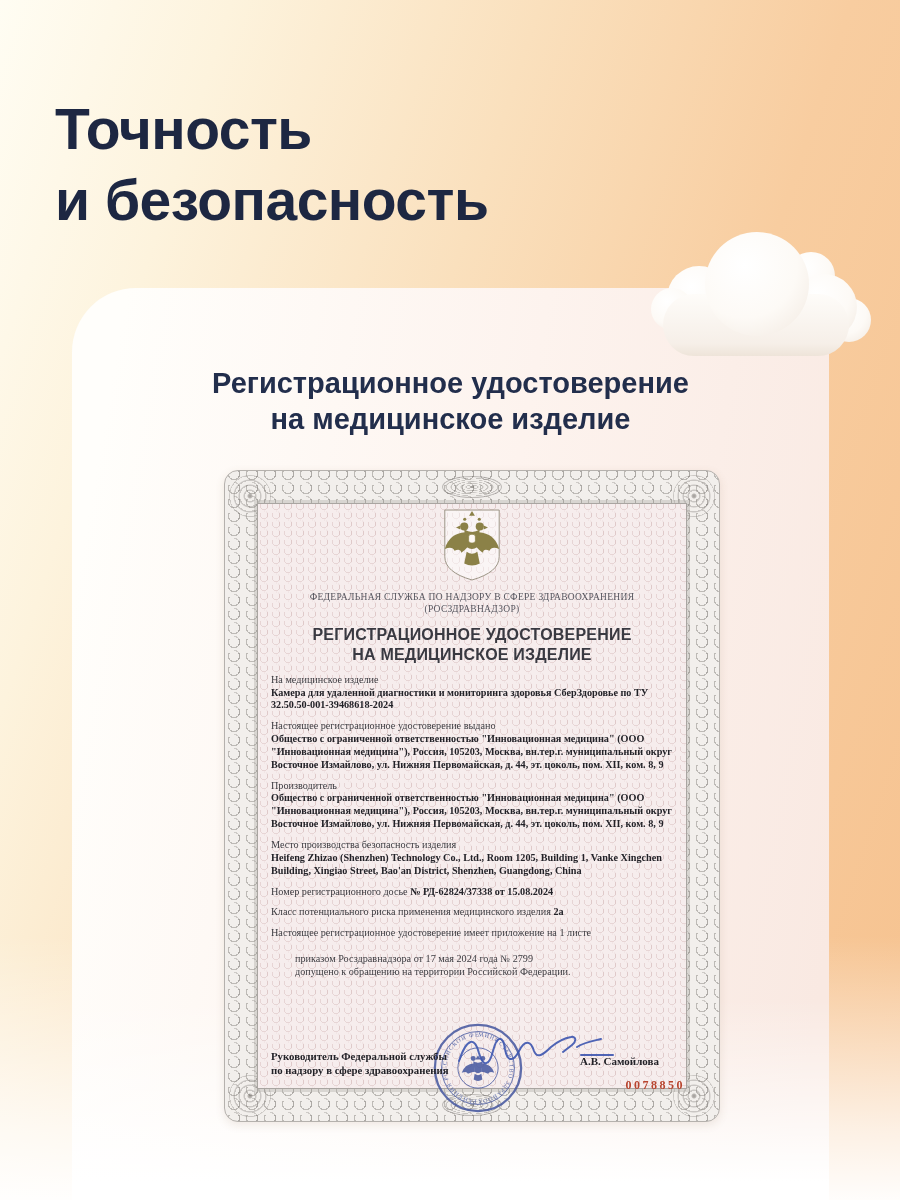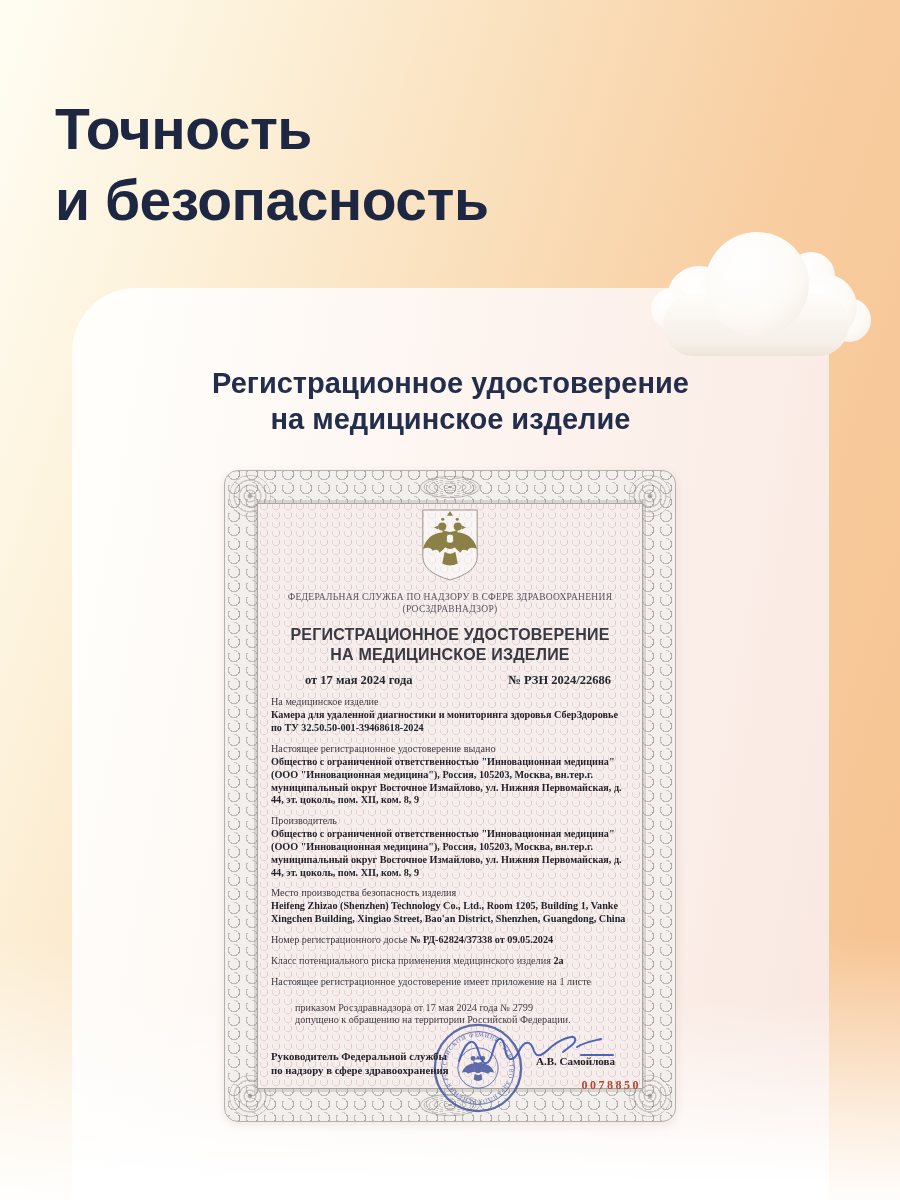--- a/index.html
+++ b/index.html
@@ -48,21 +48,21 @@
     background:linear-gradient(to bottom,#fefcf9 0%,#f6efe8 80%,#eee4d9 100%);
   }
   
   .subtitle{
     position:absolute;left:72px;top:366px;width:757px;z-index:3;
     text-align:center;font-size:29px;font-weight:700;line-height:1.24;
     color:#222e4c;
   }
   
   .certificate{
-    position:absolute;left:224px;top:470px;width:452px;height:652px;z-index:4;
+    position:absolute;left:224px;top:470px;width:496px;height:652px;z-index:4;
     border-radius:14px;border:1px solid #b5b1ad;box-sizing:border-box;
     background-color:#f2efec;
     background-image:
       radial-gradient(circle at 9px 3px,rgba(255,255,255,0) 0 5px,rgba(146,142,138,.55) 5px 6.2px,rgba(255,255,255,0) 6.2px),
       radial-gradient(circle at 0px 10px,rgba(255,255,255,0) 0 5px,rgba(146,142,138,.38) 5px 6.2px,rgba(255,255,255,0) 6.2px);
     background-size:18px 14px;
     background-position:0 0,9px 7px;
     box-shadow:0 3px 10px rgba(120,90,60,.12);
   }
   .cert-corner{
@@ -181,24 +181,20 @@
           <path d="M29.5 46 Q35 50 40.5 46 L43 58 Q35 62 27 58 Z"></path>
         </g>
         <rect x="31.5" y="28" width="7" height="9" rx="2.5" fill="#fdf8f4" stroke="#8b8147" stroke-width=".8"></rect>
       </svg>
     </div>
 
     <div class="agency"><span>ФЕДЕРАЛЬНАЯ СЛУЖБА ПО НАДЗОРУ В СФЕРЕ ЗДРАВООХРАНЕНИЯ</span><br><span>(РОСЗДРАВНАДЗОР)</span></div>
 
     <div class="doc-title"><span>РЕГИСТРАЦИОННОЕ УДОСТОВЕРЕНИЕ</span><br><span>НА МЕДИЦИНСКОЕ ИЗДЕЛИЕ</span></div>
 
-    <div class="date-row">
-      <span class="date">от  17 мая 2024 года</span>
-      <span class="num">№  РЗН 2024/22686</span>
-    </div>
 
     <div class="para">
       <div class="lbl">На медицинское изделие</div>
       <div class="val">Камера для удаленной диагностики и мониторинга здоровья СберЗдоровье по ТУ 32.50.50-001-39468618-2024</div>
     </div>
 
     <div class="para">
       <div class="lbl">Настоящее регистрационное удостоверение выдано</div>
       <div class="val">Общество с ограниченной ответственностью "Инновационная медицина" (ООО "Инновационная медицина"), Россия, 105203, Москва, вн.тер.г. муниципальный округ Восточное Измайлово, ул. Нижняя Первомайская, д. 44, эт. цоколь, пом. XII, ком. 8, 9</div>
     </div>
@@ -208,21 +204,21 @@
       <div class="val">Общество с ограниченной ответственностью "Инновационная медицина" (ООО "Инновационная медицина"), Россия, 105203, Москва, вн.тер.г. муниципальный округ Восточное Измайлово, ул. Нижняя Первомайская, д. 44, эт. цоколь, пом. XII, ком. 8, 9</div>
     </div>
 
     <div class="para">
       <div class="lbl">Место производства безопасность изделия</div>
       <div class="val">Heifeng Zhizao (Shenzhen) Technology Co., Ltd., Room 1205, Building 1, Vanke Xingchen Building, Xingiao Street, Bao'an District, Shenzhen, Guangdong, China</div>
     </div>
 
     <div class="para">
       <span class="lbl">Номер регистрационного досье</span>
-      <span class="bold">№ РД-62824/37338 от 09.05.2024</span>
+      <span class="bold">№ РД-62824/37338 от 15.08.2024</span>
     </div>
 
     <div class="para">
       <span class="lbl">Класс потенциального риска применения медицинского изделия</span>
       <span class="bold">2а</span>
     </div>
 
 
     <div class="para">Настоящее регистрационное удостоверение имеет приложение на 1 листе</div>
 

